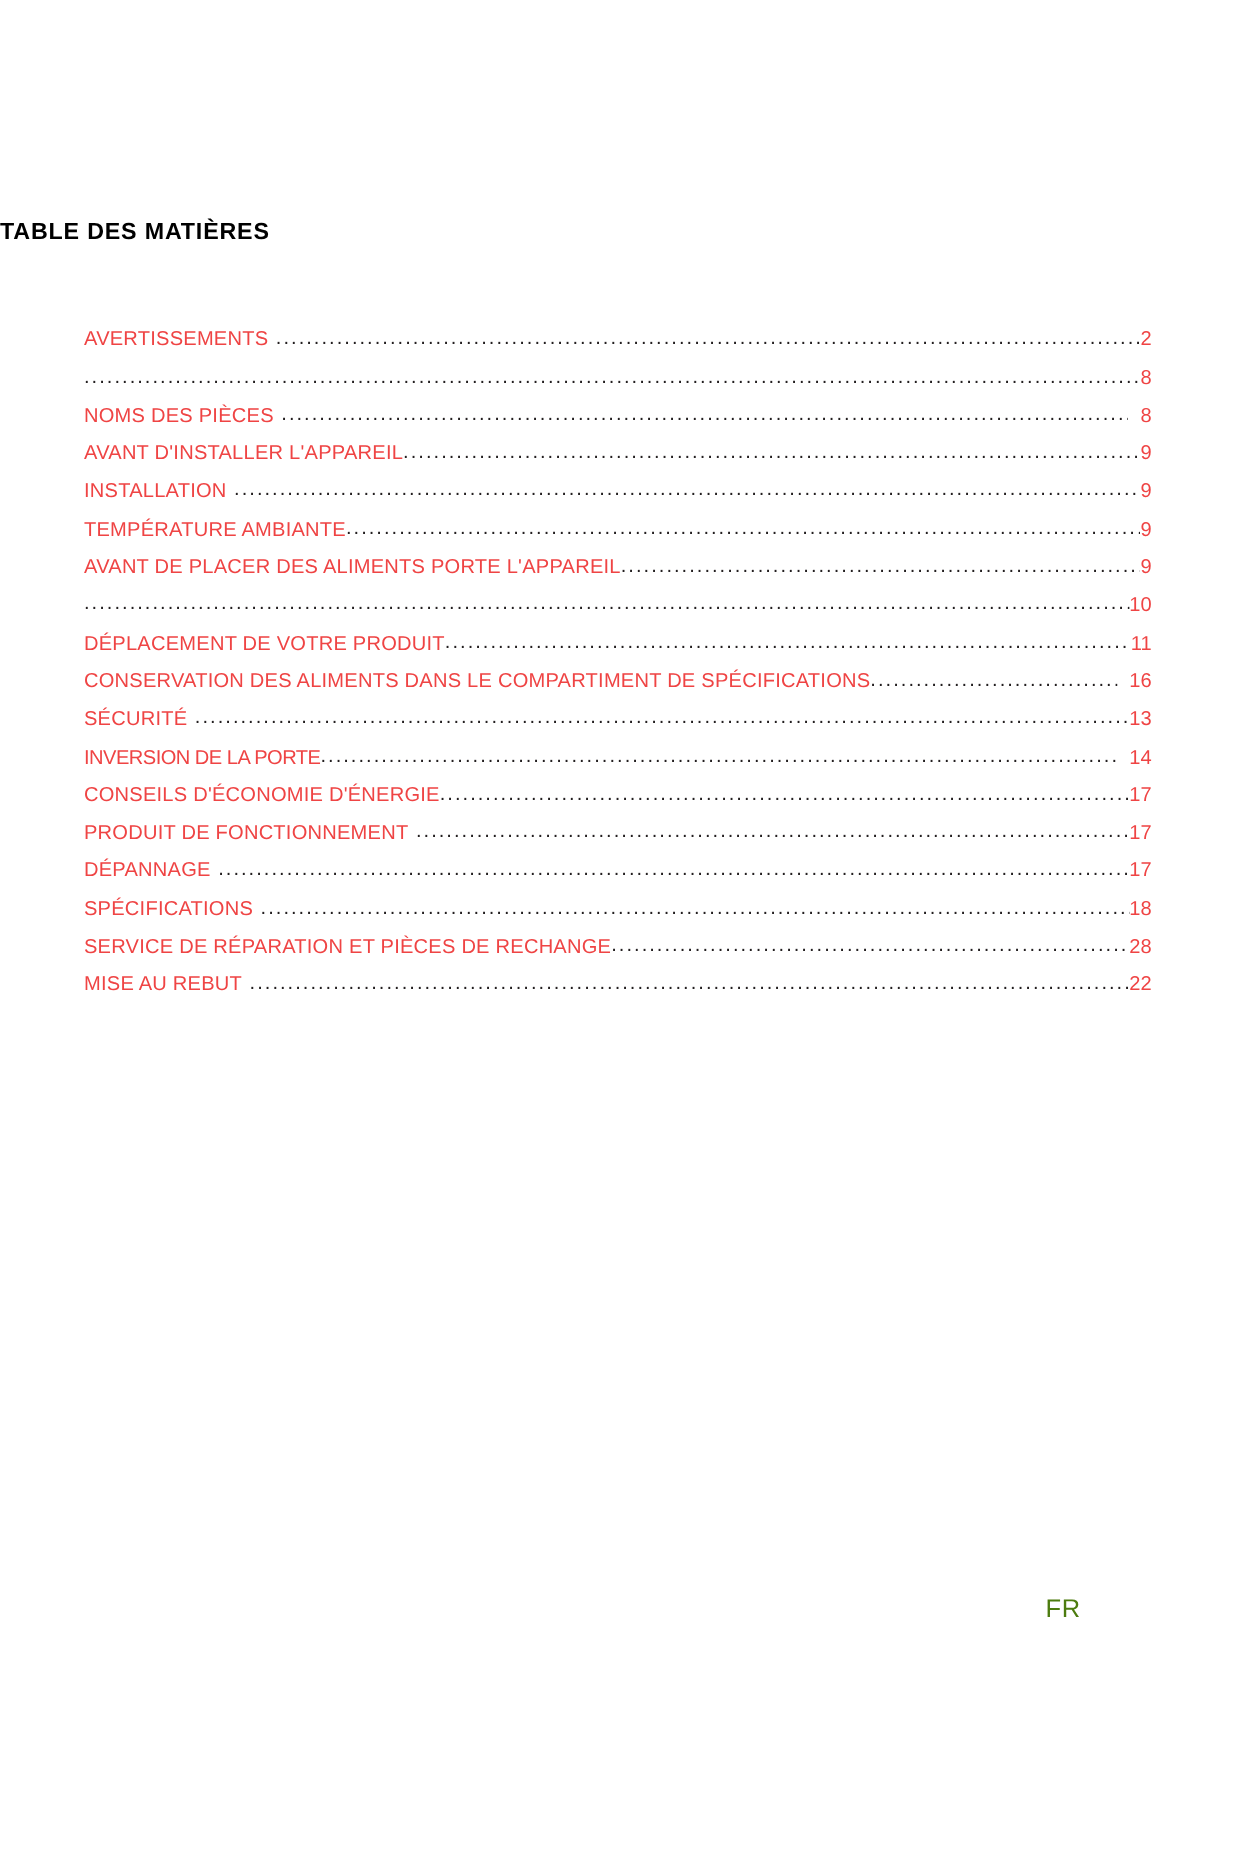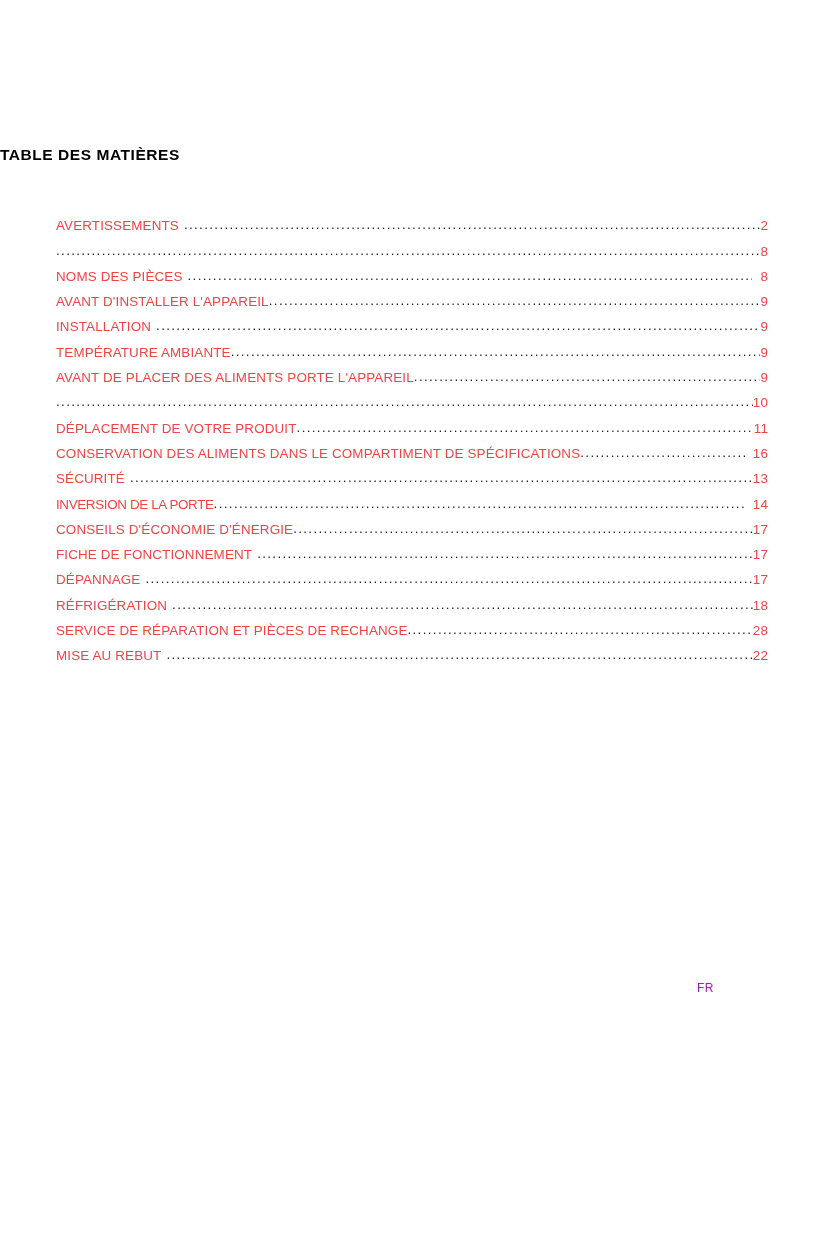--- a/index.html
+++ b/index.html
@@ -91,24 +91,24 @@
   .tight .toc-label { letter-spacing: -0.35px; margin-top: 32px; }
 
   
   .lead-short .toc-leader { margin-right: 8px; }
   .lead-verytight .toc-leader { margin-right: 1px; }
 
   
   .footer-lang {
     position: absolute;
     left: 697px;
-    top: 982px;
-    font-size: 12px;
+    top: 1064px;
+    font-size: 17px;
     letter-spacing: 0.4px;
-    color: #a21caf;
+    color: #4d7c0f;
     line-height: 1;
   }
 </style>
 </head>
 <body>
 
 <div class="page">
 
   <div class="toc-title">TABLE DES MATIÈRES</div>
 
@@ -184,33 +184,33 @@
       <span class="toc-page">14</span>
     </div>
 
     <div class="toc-row">
       <span class="toc-label">CONSEILS D'ÉCONOMIE D'ÉNERGIE</span>
       <span class="toc-leader"></span>
       <span class="toc-page">17</span>
     </div>
 
     <div class="toc-row gap-before-label">
-      <span class="toc-label">FICHE DE FONCTIONNEMENT</span>
+      <span class="toc-label">PRODUIT DE FONCTIONNEMENT</span>
       <span class="toc-leader"></span>
       <span class="toc-page">17</span>
     </div>
 
     <div class="toc-row gap-before-label">
       <span class="toc-label">DÉPANNAGE</span>
       <span class="toc-leader"></span>
       <span class="toc-page">17</span>
     </div>
 
     <div class="toc-row gap-before-label">
-      <span class="toc-label">RÉFRIGÉRATION</span>
+      <span class="toc-label">SPÉCIFICATIONS</span>
       <span class="toc-leader"></span>
       <span class="toc-page">18</span>
     </div>
 
 
     <div class="toc-row lead-verytight">
       <span class="toc-label">SERVICE DE RÉPARATION ET PIÈCES DE RECHANGE</span>
       <span class="toc-leader"></span>
       <span class="toc-page">28</span>
     </div>

